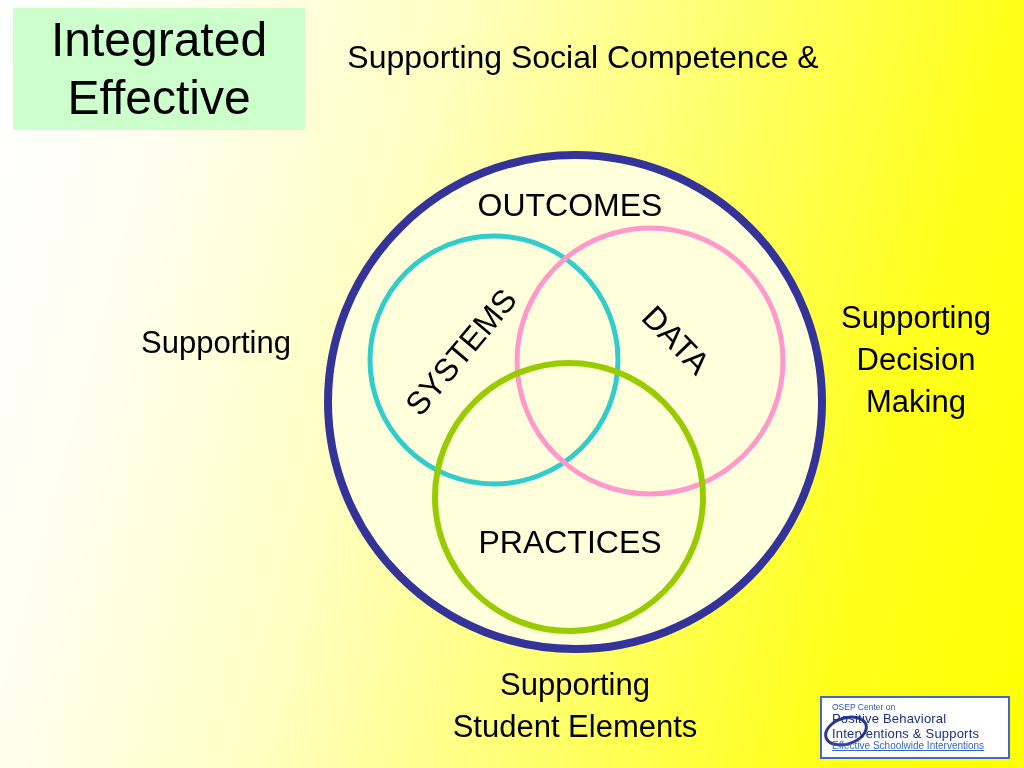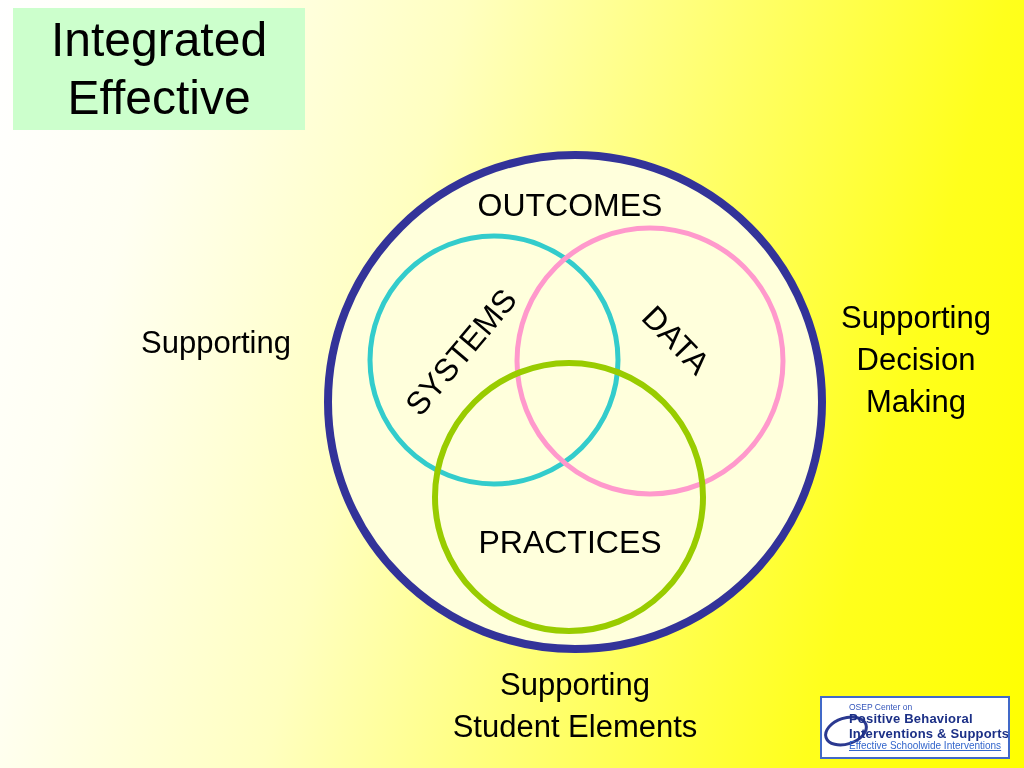--- a/index.html
+++ b/index.html
@@ -85,33 +85,33 @@
   }
   .logo-swoosh {
     position: absolute;
     left: 0px;
     top: 0px;
     width: 62px;
     height: 60px;
   }
   .logo-text {
     position: absolute;
-    left: 27px;
+    left: 10px;
     top: 4px;
     width: 172px;
   }
   .logo-small {
     font-size: 8.5px;
     line-height: 10px;
     color: #3355bb;
   }
   .logo-main {
     font-size: 13px;
     line-height: 14.5px;
-    font-weight: bold;
+    font-weight: normal;
     color: #1b2f86;
     letter-spacing: 0.2px;
   }
   .logo-tag {
     font-size: 10px;
     line-height: 9px;
     color: #3366cc;
     text-decoration: underline;
   }
 </style>
@@ -119,20 +119,21 @@
 <body>
 
 <div class="slide">
 
   <div class="corner-box" style="background: rgb(204, 255, 204);">
     <div class="line">Integrated</div>
     <div class="line">Effective</div>
   </div>
 
   <div class="header">
+    <div class="line">Supporting Social Competence &amp;</div>
   </div>
 
   <svg class="venn-svg" viewBox="0 0 1024 768">
     <circle cx="575" cy="402" r="247" stroke-width="8" fill="#ffffdc" stroke="#333399"></circle>
     <circle cx="494" cy="360" r="124" stroke-width="5" fill="none" stroke="#33cccc"></circle>
     <circle cx="650" cy="361" r="133" stroke-width="5" fill="none" stroke="#ff99cc"></circle>
     <circle cx="569" cy="497" r="134" stroke-width="6" fill="none" stroke="#99cc00"></circle>
 
     <text class="vlabel" x="570" y="205" dominant-baseline="central">OUTCOMES</text>
     <text class="vlabel" transform="translate(461,352) rotate(-50)" dominant-baseline="central">SYSTEMS</text>

